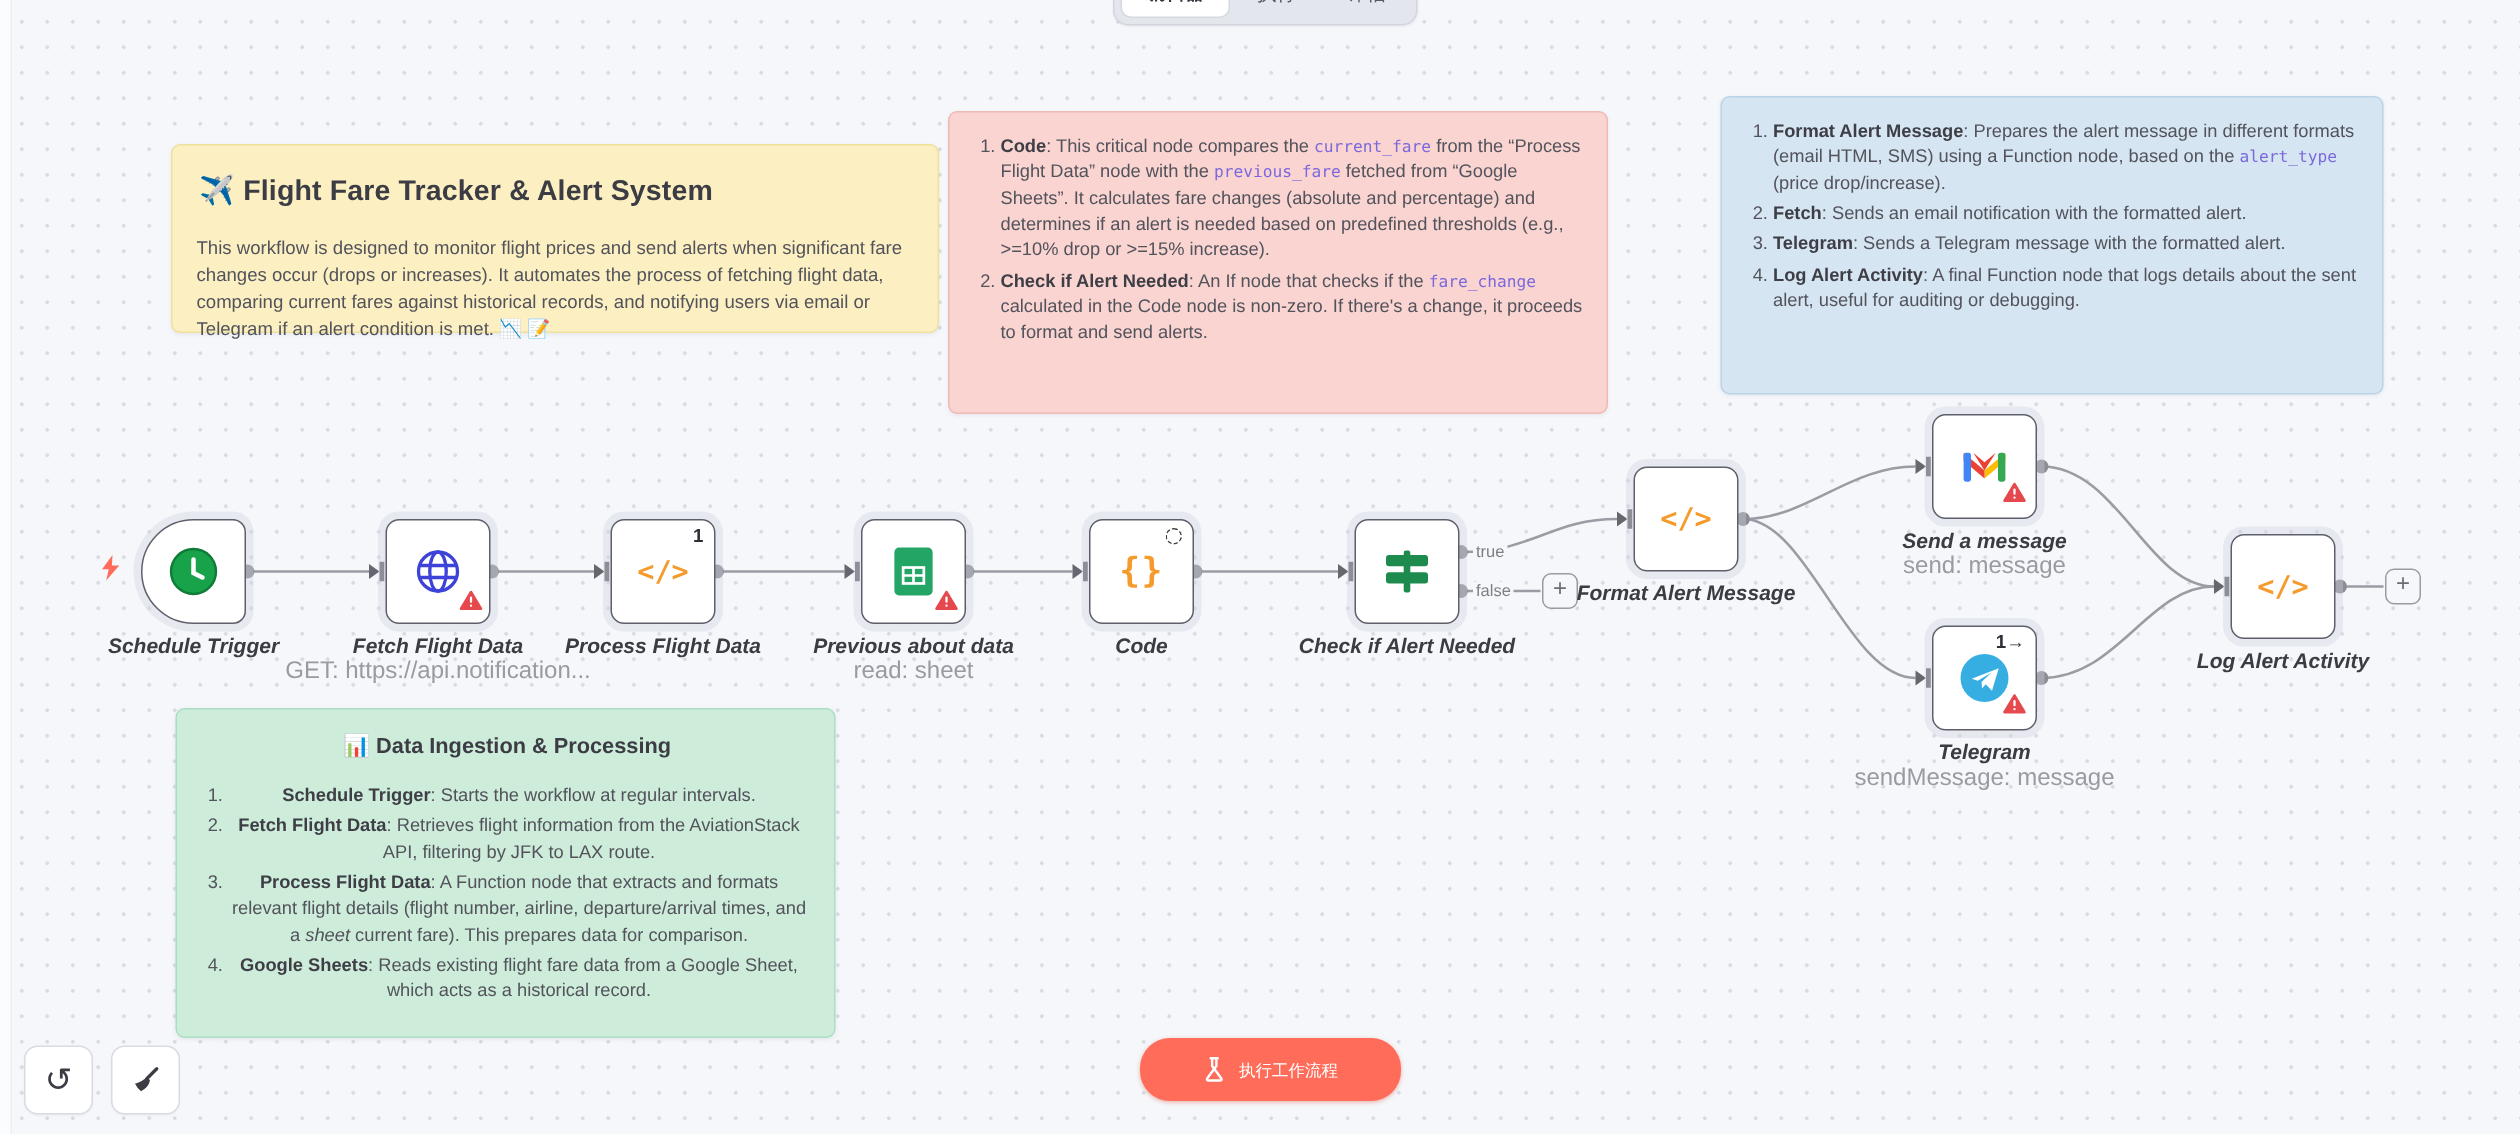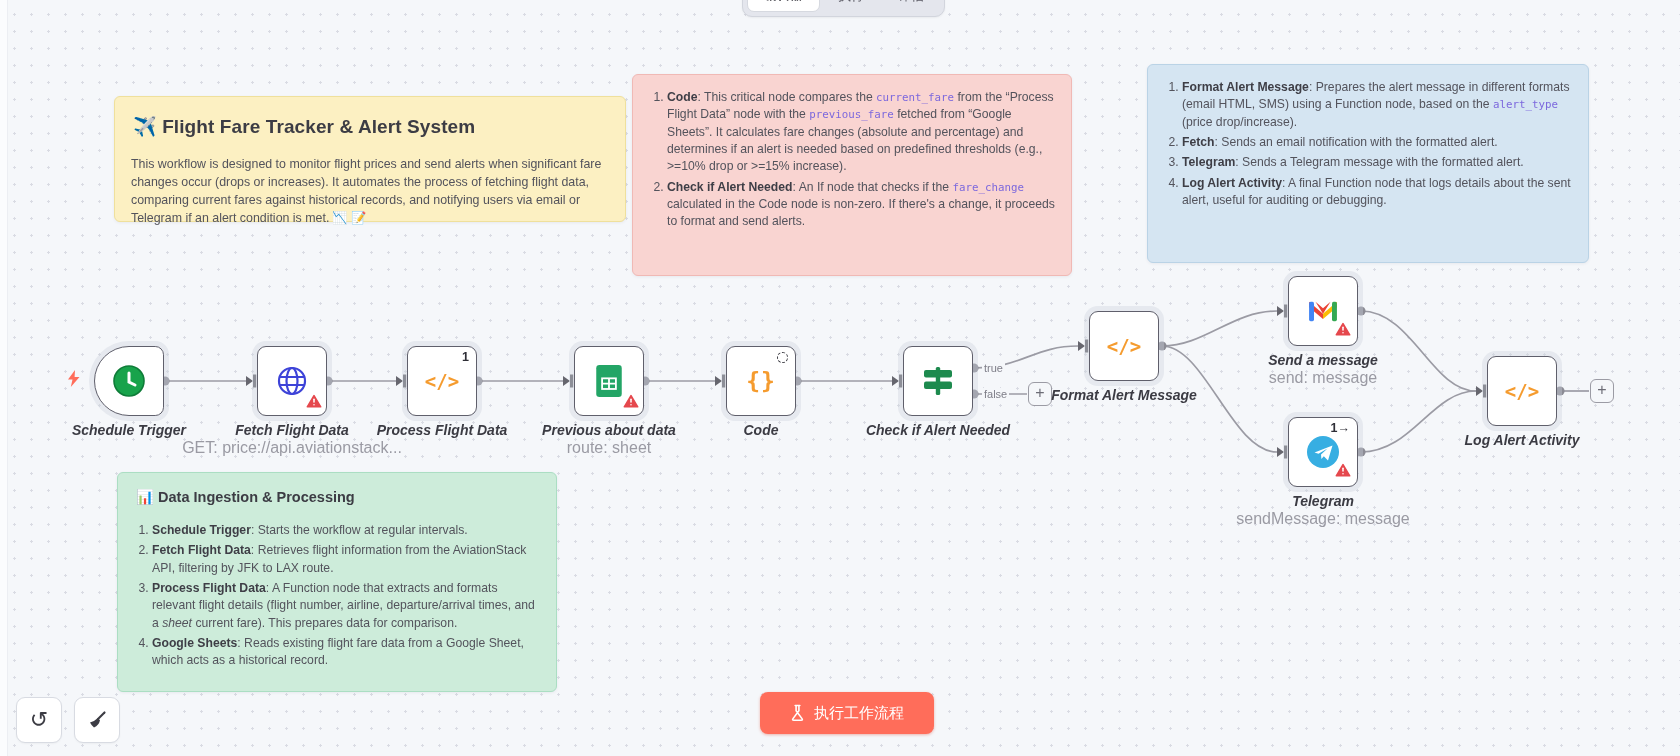--- a/index.html
+++ b/index.html
@@ -74,22 +74,22 @@
     background:#e4e6ed; border:1px solid #d2d5dd; border-radius:10px;
     display:flex; align-items:flex-end; padding:4px; gap:2px;
     box-shadow:0 1px 2px rgba(0,0,0,.05);
   }
   .tab { font-size:13px; color:#5a5a64; padding:7px 16px; border-radius:7px; white-space:nowrap; cursor:pointer;}
   .tab.active { background:#fff; color:#34343c; border:1px solid #d6d9e0; font-weight:600; }
 
   
   .exec-btn {
     position:absolute; left:760px; top:692px; width:174px; height:42px;
-    background:#ff6d5a; border:none; border-radius:8px;
-    color:#fff; font-size:15px; font-family:"Liberation Sans",sans-serif;
+    background:#ff6d5a; border:none; border-radius:20px;
+    color:#fff; font-size:11px; font-family:"Liberation Sans",sans-serif;
     display:flex; align-items:center; justify-content:center; gap:9px;
     cursor:pointer; box-shadow:0 1px 3px rgba(220,80,60,.4);
   }
 
   
   .tool-btn {
     position:absolute; width:46px; height:46px; background:#fff;
     border:1px solid #d8dbe2; border-radius:9px;
     display:flex; align-items:center; justify-content:center;
     cursor:pointer; box-shadow:0 1px 2px rgba(0,0,0,.04);
@@ -170,21 +170,21 @@
 
   <div class="sticky blue" style="left:1147px;top:64px;width:442px;height:199px;">
     <ol>
         <li><b>Format Alert Message</b>: Prepares the alert message in different formats (email HTML, SMS) using a Function node, based on the <code>alert_type</code> (price drop/increase).</li>
         <li><b>Fetch</b>: Sends an email notification with the formatted alert.</li>
         <li><b>Telegram</b>: Sends a Telegram message with the formatted alert.</li>
         <li><b>Log Alert Activity</b>: A final Function node that logs details about the sent alert, useful for auditing or debugging.</li>
       </ol>
   </div>
 
-  <div class="sticky green" style="left:117px;top:472px;width:440px;height:220px;">
+  <div class="sticky green" style="left:117px;top:472px;width:440px;height:220px;text-align:center;">
     <h2>📊 Data Ingestion &amp; Processing</h2>
     <ol>
         <li><b>Schedule Trigger</b>: Starts the workflow at regular intervals.</li>
         <li><b>Fetch Flight Data</b>: Retrieves flight information from the AviationStack API, filtering by JFK to LAX route.</li>
         <li><b>Process Flight Data</b>: A Function node that extracts and formats relevant flight details (flight number, airline, departure/arrival times, and a <em>sheet</em> current fare). This prepares data for comparison.</li>
         <li><b>Google Sheets</b>: Reads existing flight fare data from a Google Sheet, which acts as a historical record.</li>
       </ol>
   </div>
 
   <div class="node" style="left:94px;top:346px;">
@@ -208,21 +208,21 @@
       </svg>
       <span class="warn">
         <svg width="16" height="14" viewBox="0 0 16 14">
             <path d="M8 1.6 L14.7 12.8 H1.3 Z" fill="#e5484d" stroke="#e5484d" stroke-width="1.6" stroke-linejoin="round"></path>
             <rect x="7.25" y="4.6" width="1.5" height="4.2" fill="#fff" rx="0.7"></rect>
             <rect x="7.25" y="10" width="1.5" height="1.5" fill="#fff" rx="0.7"></rect>
           </svg>
       </span>
     </div>
     <div class="nlabel">Fetch Flight Data</div>
-    <div class="nsub">GET: price://api.aviationstack...</div>
+    <div class="nsub">GET: https://api.notification...</div>
   </div>
 
   <div class="node" style="left:407px;top:346px;">
     <div class="box">
       <span class="code-glyph">&lt;/&gt;</span>
       <span class="badge">1</span>
     </div>
     <div class="nlabel">Process Flight Data</div>
   </div>
 
@@ -237,21 +237,21 @@
       </svg>
       <span class="warn">
         <svg width="16" height="14" viewBox="0 0 16 14">
             <path d="M8 1.6 L14.7 12.8 H1.3 Z" fill="#e5484d" stroke="#e5484d" stroke-width="1.6" stroke-linejoin="round"></path>
             <rect x="7.25" y="4.6" width="1.5" height="4.2" fill="#fff" rx="0.7"></rect>
             <rect x="7.25" y="10" width="1.5" height="1.5" fill="#fff" rx="0.7"></rect>
           </svg>
       </span>
     </div>
     <div class="nlabel">Previous about data</div>
-    <div class="nsub">route: sheet</div>
+    <div class="nsub">read: sheet</div>
   </div>
 
   <div class="node" style="left:726px;top:346px;">
     <div class="box">
       <span class="brace-glyph">{}</span>
       <span class="loop-ic"></span>
     </div>
     <div class="nlabel">Code</div>
   </div>
 

